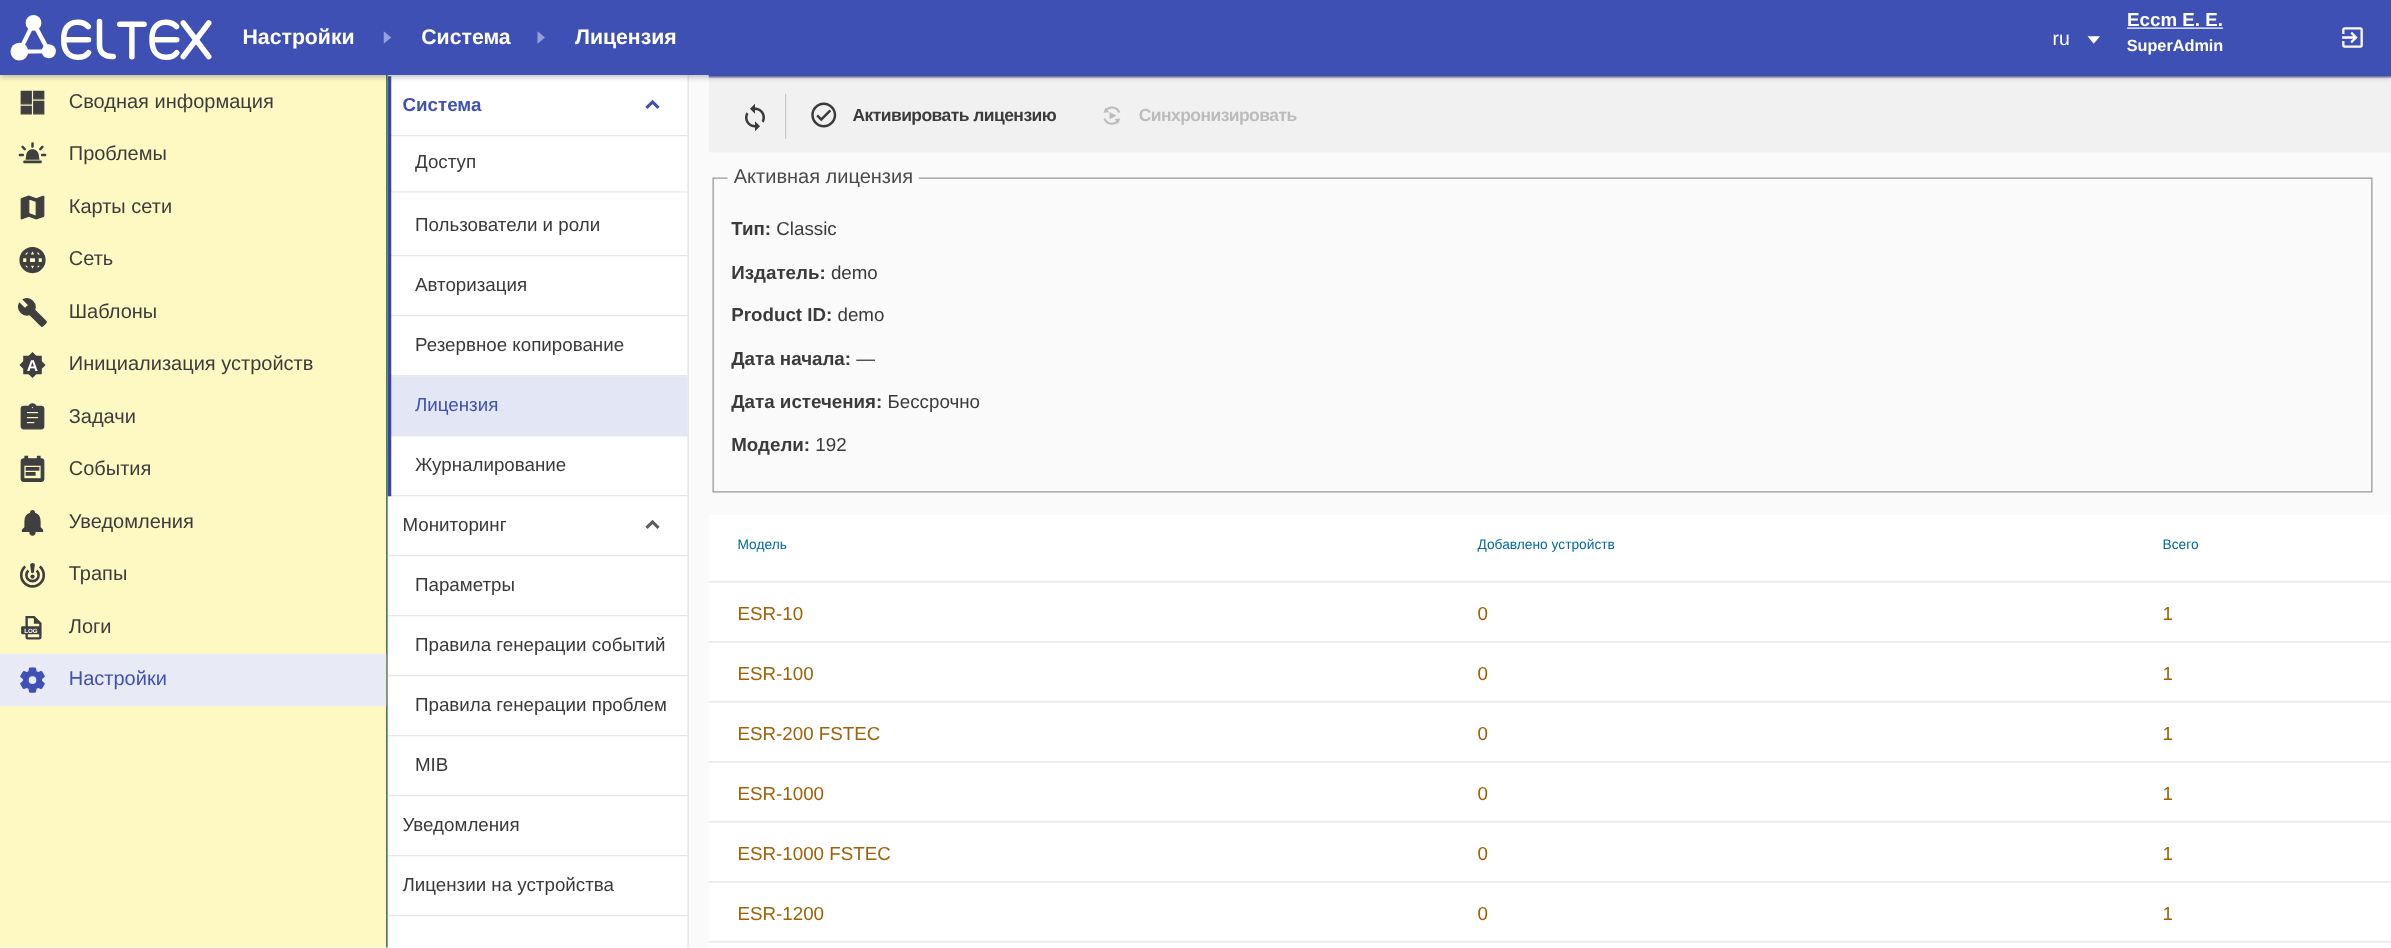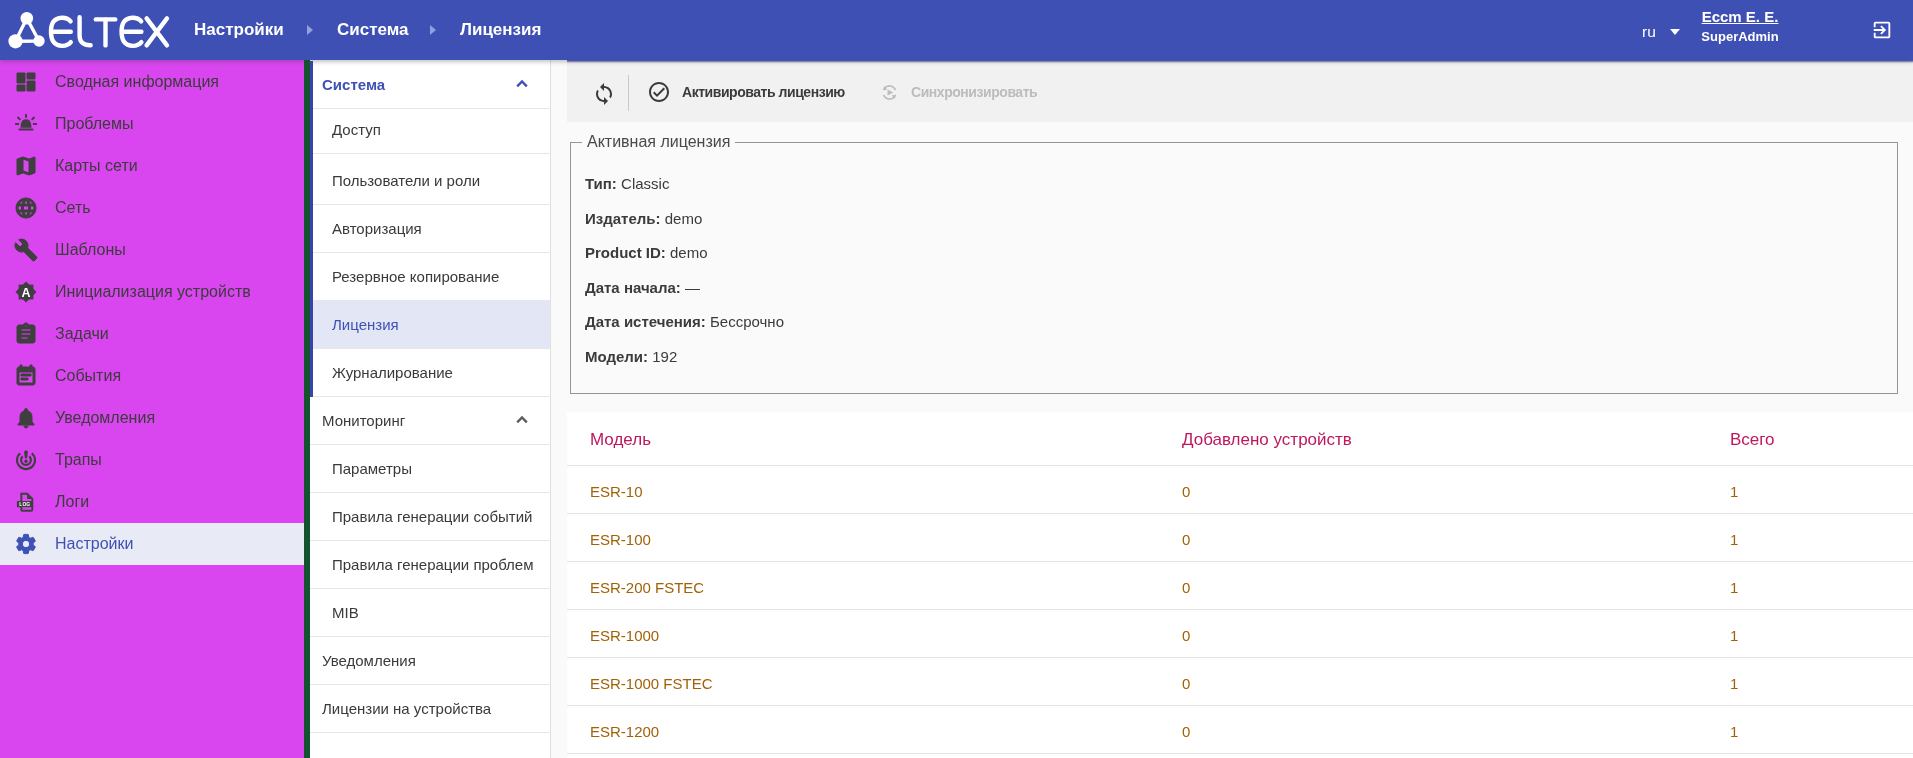--- a/index.html
+++ b/index.html
@@ -16,22 +16,22 @@
     border-left:6px solid #93a0d9; border-top:5.5px solid transparent; border-bottom:5.5px solid transparent; }
   #ru { position:absolute; left:1642px; top:0; height:60px; line-height:64px; color:#fff; font-size:15.5px; }
   #caret { position:absolute; left:1670px; top:29px; width:0; height:0;
     border-top:6.5px solid #fff; border-left:5px solid transparent; border-right:5px solid transparent; }
   #uname { position:absolute; left:1692px; top:8px; width:96px; text-align:center; color:#fff;
     font-size:15px; font-weight:700; text-decoration:underline; white-space:nowrap; }
   #urole { position:absolute; left:1692px; top:28.5px; width:96px; text-align:center; color:#fff;
     font-size:13px; font-weight:700; }
 
   
-  #nav1 { position:absolute; left:0; top:60px; width:310px; height:698px; background:#d946ef;
-    border-right:6px solid #14532d; z-index:5;text-align:center; }
+  #nav1 { position:absolute; left:0; top:60px; width:310px; height:698px; background:#fef9c3;
+    border-right:1px solid #14532d; z-index:5;text-align:center; }
   .n1 { position:relative; height:42px; display:flex; align-items:center; }
   .n1 svg { position:absolute; left:14px; width:24px; height:24px; }
   .n1 span { position:absolute; left:55px; font-size:16px; color:#3c3c3c; white-space:nowrap; }
   .n1.sel { background:#e8eaf6; }
   .n1.sel span { color:#3f51b5; }
 
   
   #nav2 { position:absolute; left:310px; top:60px; width:241px; height:698px; background:#fff;
     border-right:1px solid #e0e0e0; z-index:4; }
   #stripe { position:absolute; left:0; top:1px; width:3px; height:336px; background:#3744ad; z-index:3; }
@@ -57,21 +57,21 @@
   
   #fs { position:absolute; left:19px; top:82px; width:1328px; height:252px;
     border:1px solid #969696; }
   #fs legend { position:absolute; left:11px; top:-10px; background:#fafafa; padding:0 5px;
     font-size:16px; color:#4a4a4a; }
   .frow { position:absolute; left:14px; font-size:15px; color:#3b3b3b; white-space:nowrap; }
   .frow b { font-weight:700; }
 
   
   #card { position:absolute; left:16px; top:352px; width:1346px; height:346px; background:#fff; }
-  .th { position:absolute; font-size:17px; color:#be185d; font-weight:400; white-space:nowrap; }
+  .th { position:absolute; font-size:11px; color:#0369a1; font-weight:400; white-space:nowrap; }
   .td { position:absolute; font-size:15px; color:#a16207; white-space:nowrap; }
   .rline { position:absolute; left:0; width:1346px; height:1px; background:#e4e4e4; }
 </style>
 </head>
 <body>
 
 <div id="header">
   <svg width="180" height="60" viewBox="0 0 180 60" style="position:absolute;left:0;top:0">
     <g stroke="#fff" stroke-width="3.4" fill="none">
       <path d="M26.8 18.3 L15.5 41.3 L39 41 Z" stroke-linejoin="round"></path>

